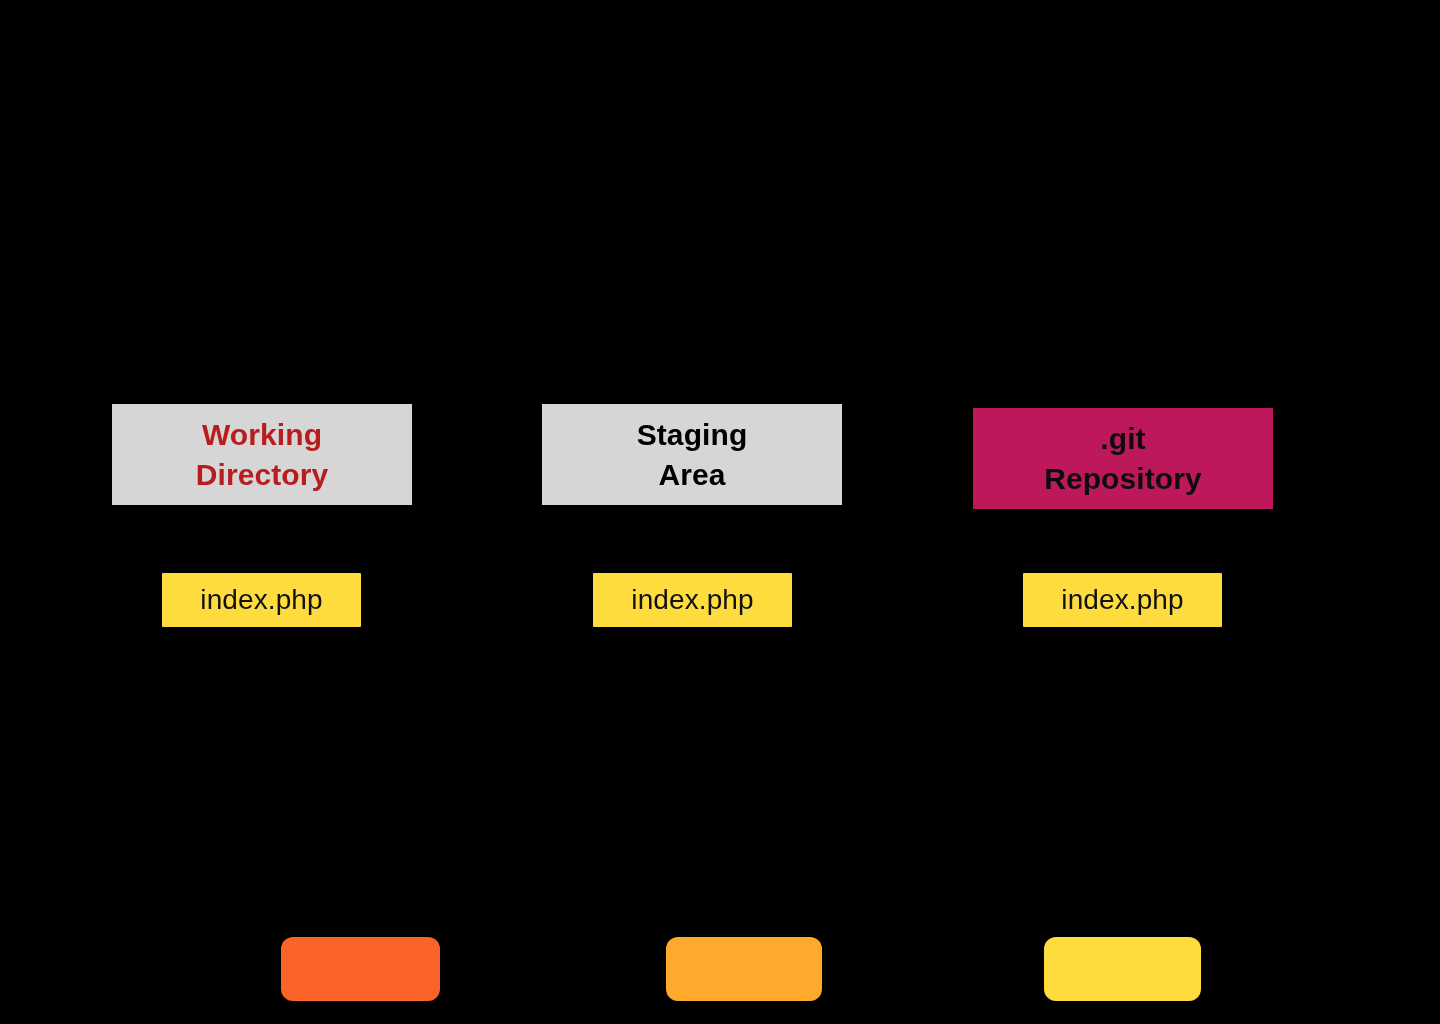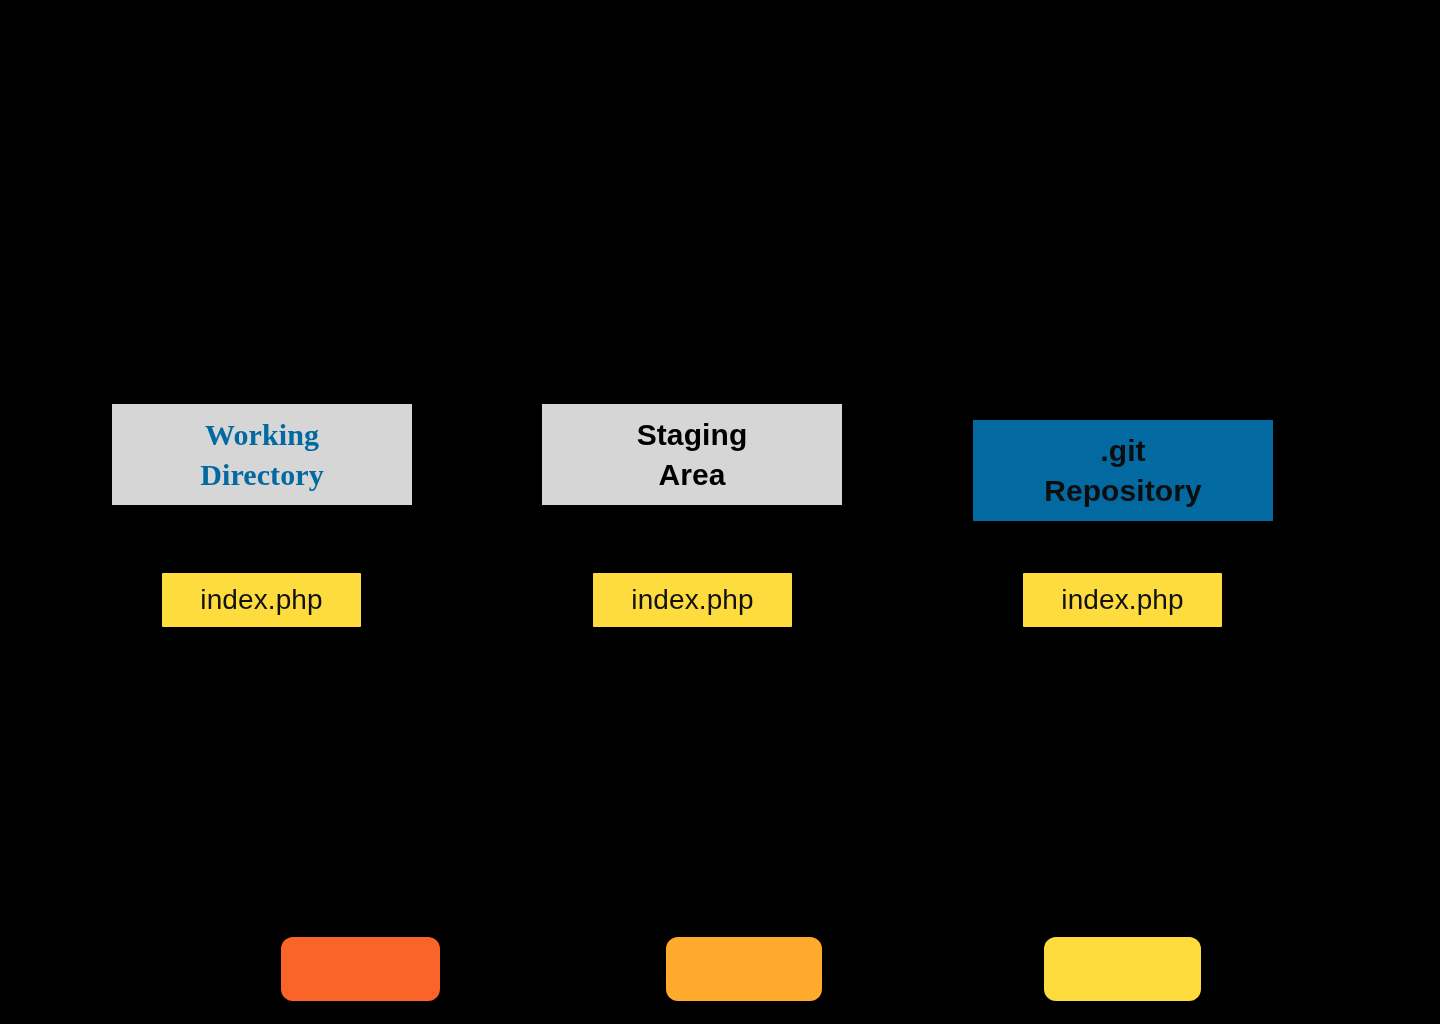--- a/index.html
+++ b/index.html
@@ -61,34 +61,34 @@
     position: absolute;
     height: 64px;
     border-radius: 12px;
   }
 </style>
 </head>
 <body style="background: rgb(0, 0, 0);">
 
 <div id="stage" style="background: rgb(0, 0, 0);">
 
-  <div class="zone-header" style="left: 112px; top: 404px; background: rgb(214, 214, 214); color: #0369a1; font-family: Liberation Serif, serif;">Working
+  <div class="zone-header" style="left: 112px; top: 404px; background: rgb(214, 214, 214); color: #b91c1c;">Working
 Directory</div>
 
   <div class="file-pill" style="left: 162px; top: 573px; width: 199px; background: rgb(255, 220, 61); color: rgb(18, 18, 18);">index.php</div>
 
   <div class="action-bar" style="left: 281px; top: 937px; width: 159px; background: rgb(250, 100, 40);"></div>
 
   <div class="zone-header" style="left: 542px; top: 404px; background: rgb(214, 214, 214); color: #000000;">Staging
 Area</div>
 
   <div class="file-pill" style="left: 593px; top: 573px; width: 199px; background: rgb(255, 220, 61); color: rgb(18, 18, 18);">index.php</div>
 
   <div class="action-bar" style="left: 666px; top: 937px; width: 156px; background: rgb(255, 169, 45);"></div>
 
-  <div class="zone-header" style="left: 973px; top: 420px; background: #0369a1; color: rgb(13, 13, 13);">.git
+  <div class="zone-header" style="left: 973px; top: 408px; background: #be185d; color: rgb(13, 13, 13);">.git
 Repository</div>
 
   <div class="file-pill" style="left: 1023px; top: 573px; width: 199px; background: rgb(255, 220, 61); color: rgb(18, 18, 18);">index.php</div>
 
   <div class="action-bar" style="left: 1044px; top: 937px; width: 157px; background: rgb(255, 220, 61);"></div>
 
 </div>
 
 </body></html>

